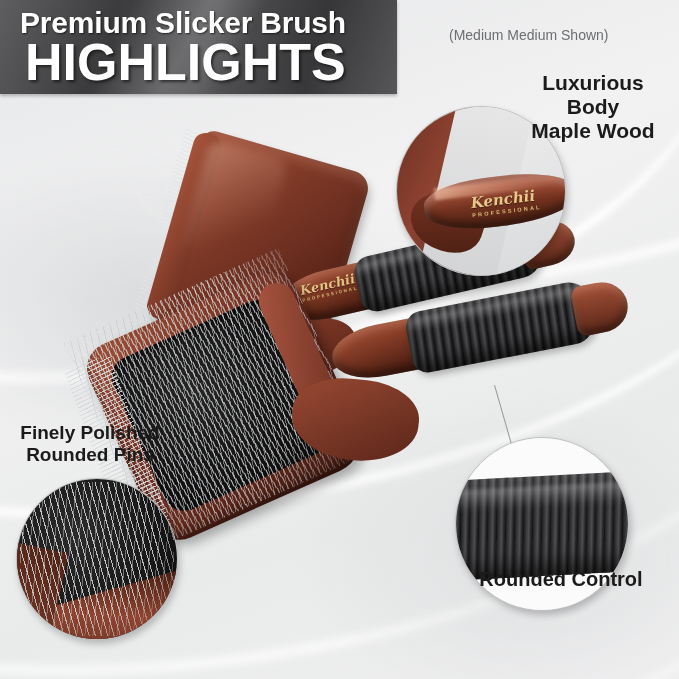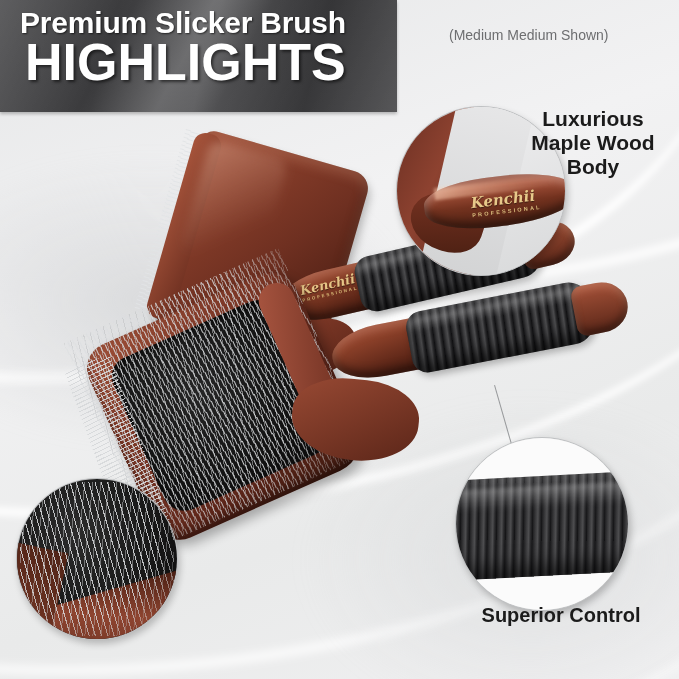--- a/index.html
+++ b/index.html
@@ -32,37 +32,37 @@
     border-width:0 0 10px 0;border-bottom-color:rgba(255,255,255,.75);
     filter:blur(3px);transform:rotate(-12deg);}
   .shade1{position:absolute;left:-120px;top:150px;width:540px;height:300px;
     background:radial-gradient(ellipse at 50% 50%,rgba(198,200,202,.55),rgba(198,200,202,0) 68%);
     filter:blur(10px);}
   .shade2{position:absolute;left:300px;top:400px;width:460px;height:320px;
     background:radial-gradient(ellipse at 50% 50%,rgba(205,207,209,.4),rgba(205,207,209,0) 70%);
     filter:blur(12px);}
 
   
-  .banner{position:absolute;left:0;top:0;width:397px;height:112px;
+  .banner{position:absolute;left:0;top:0;width:397px;height:94px;
     background:linear-gradient(105deg,#4c4c4e 0%,#3a3a3c 28%,#58585a 52%,#313133 78%,#4a4a4c 100%);
     box-shadow:0 2px 3px rgba(0,0,0,.25);}
   .banner .gloss{position:absolute;left:0;top:0;width:100%;height:100%;
     background:linear-gradient(118deg,rgba(255,255,255,.10) 0%,rgba(255,255,255,0) 30%,
       rgba(255,255,255,.16) 47%,rgba(255,255,255,0) 60%,rgba(255,255,255,.07) 100%);}
   .banner-line1{position:absolute;left:20px;top:6px;
     font-size:30px;font-weight:bold;color:#fff;letter-spacing:-.2px;
     text-shadow:1px 1px 2px rgba(0,0,0,.6);white-space:nowrap;}
   .banner-line2{position:absolute;left:18px;top:36px;
     font-size:52px;font-weight:bold;color:#fff;letter-spacing:0px;line-height:1;
     text-shadow:2px 2px 3px rgba(0,0,0,.55);white-space:nowrap;margin-left:7px;}
   .subnote{position:absolute;left:449px;top:27px;
     font-size:14px;color:#6d6e70;white-space:nowrap;}
 
   
-  .callout{position:absolute;color:#1b1b1b;font-weight:bold;line-height:1.14;margin-top:36px;}
+  .callout{position:absolute;color:#1b1b1b;font-weight:bold;line-height:1.14;}
   .c-wood{left:518px;top:71px;width:150px;text-align:center;font-size:21px;}
   .c-pins{left:8px;top:422px;width:164px;text-align:center;font-size:19px;}
   .c-backing{left:186px;top:537px;width:208px;text-align:center;font-size:20px;}
   .c-grip{left:447px;top:568px;width:228px;text-align:center;font-size:20px;}
 
   
   .leader{position:absolute;background:#8e9092;transform-origin:0 0;height:1px;opacity:.9;}
 
   
   .mag{position:absolute;border-radius:50%;overflow:hidden;
@@ -289,23 +289,27 @@
 
   <div class="banner">
     <div class="gloss"></div>
     <div class="banner-line1">Premium Slicker Brush</div>
     <div class="banner-line2">HIGHLIGHTS</div>
   </div>
   <div class="subnote">(Medium Medium Shown)</div>
 
   <div class="callout c-wood">
     <div>Luxurious</div>
+    <div>Body</div>
     <div>Maple Wood</div>
-    <div>Body</div>
-  </div>
-
+  </div>
+
+  <div class="callout c-pins">
+    <div>Finely Polished</div>
+    <div>Rounded Pins</div>
+  </div>
 
 
   <div class="callout c-grip">
-    <div>Superior Control</div>
+    <div>Rounded Control</div>
   </div>
 
 </div>
 
 </body></html>

